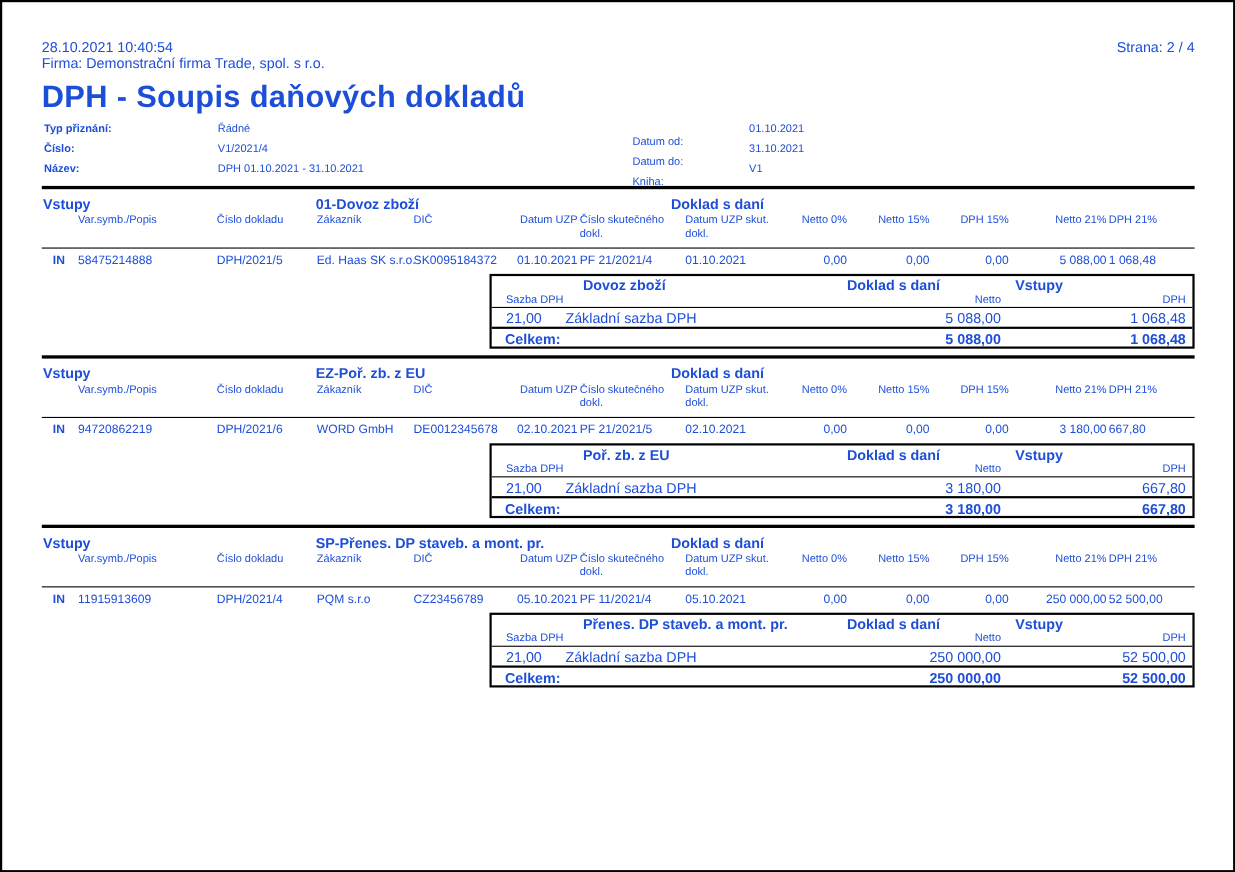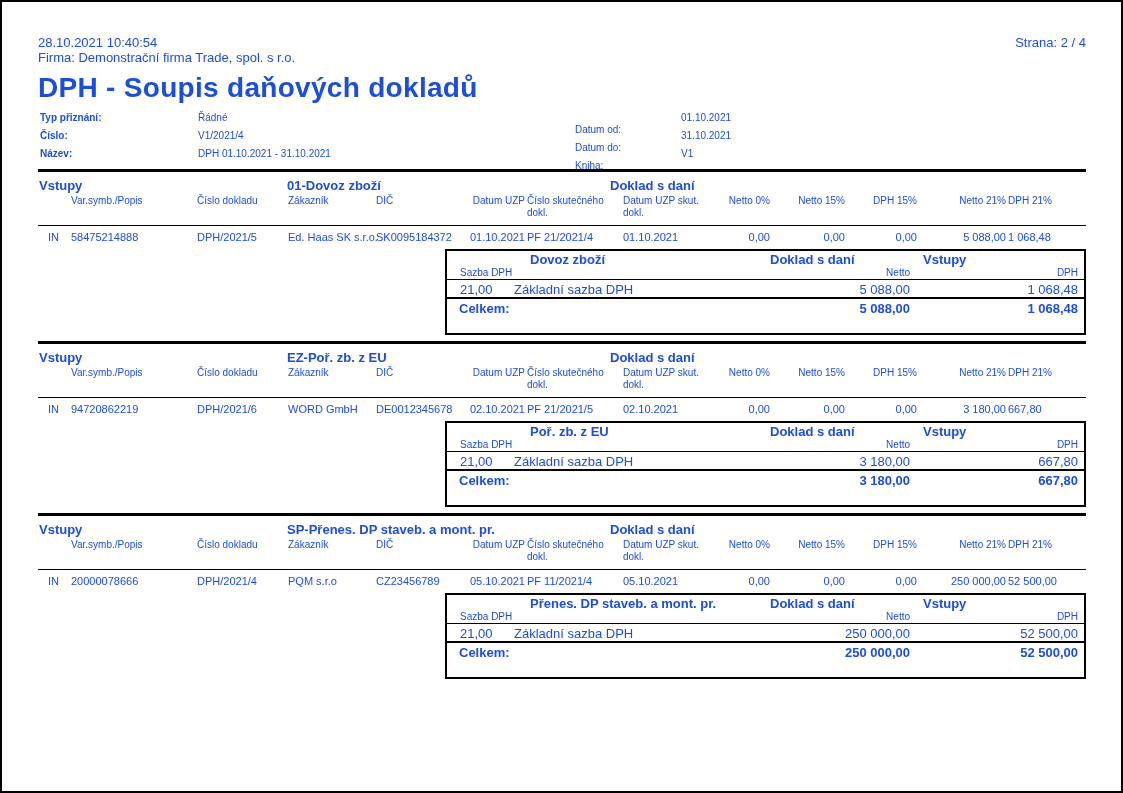--- a/index.html
+++ b/index.html
@@ -32,21 +32,21 @@
 
   .sec-hdr { position:relative; height:20px; font-weight:bold; font-size:13px; }
   .sec-hdr span { position:absolute; top:3px; white-space:nowrap; }
   .sh-dir { left:1px; }
   .sh-grp { left:249px; }
   .sh-doc { left:572px; }
 
   .cols { display:flex; min-height:31px; border-bottom:1px solid #000; font-size:10px; line-height:12px; padding-bottom:2px; align-items:flex-start; }
   .drow { display:flex; font-size:11px; padding:5px 0 4px; white-space:nowrap; }
   .cell { flex:none; }
-  .c1 { width:33px; padding-left:10px; }
+  .c1 { width:33px; padding-left:10px;font-weight:bold; }
   .c2 { width:126px; }
   .c3 { width:91px; }
   .c4 { width:88px; }
   .c5 { width:91px; }
   .c6 { width:60px; text-align:right; padding-right:2px; }
   .c7 { width:96px; padding-right:8px; }
   .c8 { width:77px; }
   .c9 { width:72px; text-align:right; padding-right:2px; }
   .c10 { width:75px; text-align:right; padding-right:2px; }
   .c11 { width:72px; text-align:right; padding-right:2px; }
@@ -65,21 +65,21 @@
   .box-r2 span { top:0; }
   .b-sazba-l { left:13px; }
   .b-netto-l { right:174px; }
   .b-dph-l { right:6px; }
   .box-r3 { height:19px; font-size:13px; border-bottom:2px solid #000; }
   .box-r3 span { top:2px; }
   .b-sazba { left:13px; }
   .b-name { left:67px; }
   .b-netto { right:174px; }
   .b-dph { right:6px; }
-  .box-r4 { height:34px; font-size:13px; font-weight:bold; }
+  .box-r4 { height:16px; font-size:13px; font-weight:bold; }
   .box-r4 span { top:2px; }
   .b-celkem { left:12px; }
 </style>
 </head>
 <body>
 
 <div class="page">
 
   <div class="hdr">
     <div class="hdr-left">
@@ -250,21 +250,21 @@
       <div class="cell c7">Číslo skutečného dokl.</div>
       <div class="cell c8">Datum UZP skut. dokl.</div>
       <div class="cell c9">Netto 0%</div>
       <div class="cell c10">Netto 15%</div>
       <div class="cell c11">DPH 15%</div>
       <div class="cell c12">Netto 21%</div>
       <div class="cell c13">DPH 21%</div>
     </div>
     <div class="drow">
       <div class="cell c1">IN</div>
-      <div class="cell c2">20000078666</div>
+      <div class="cell c2">11915913609</div>
       <div class="cell c3">DPH/2021/4</div>
       <div class="cell c4">PQM s.r.o</div>
       <div class="cell c5">CZ23456789</div>
       <div class="cell c6">05.10.2021</div>
       <div class="cell c7">PF 11/2021/4</div>
       <div class="cell c8">05.10.2021</div>
       <div class="cell c9">0,00</div>
       <div class="cell c10">0,00</div>
       <div class="cell c11">0,00</div>
       <div class="cell c12">250 000,00</div>

